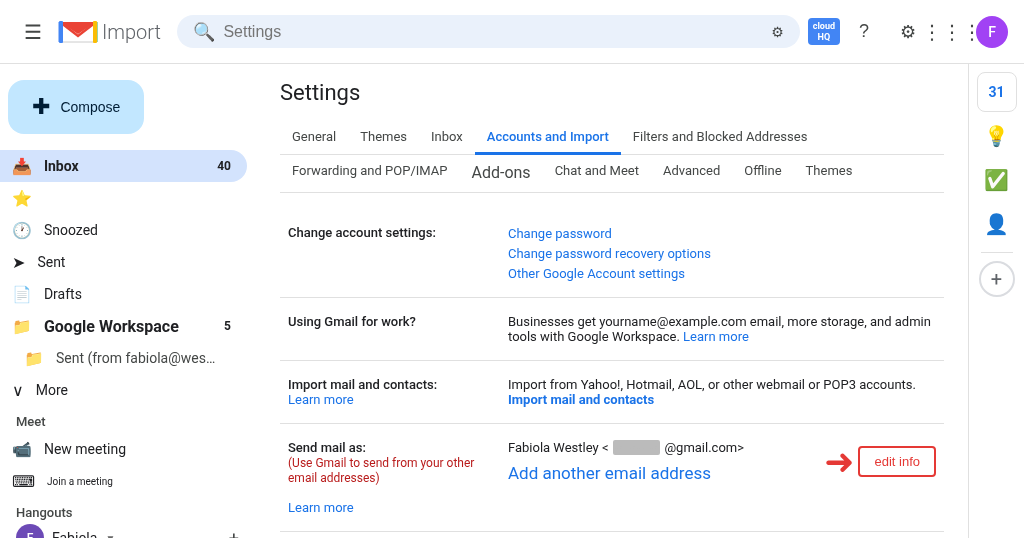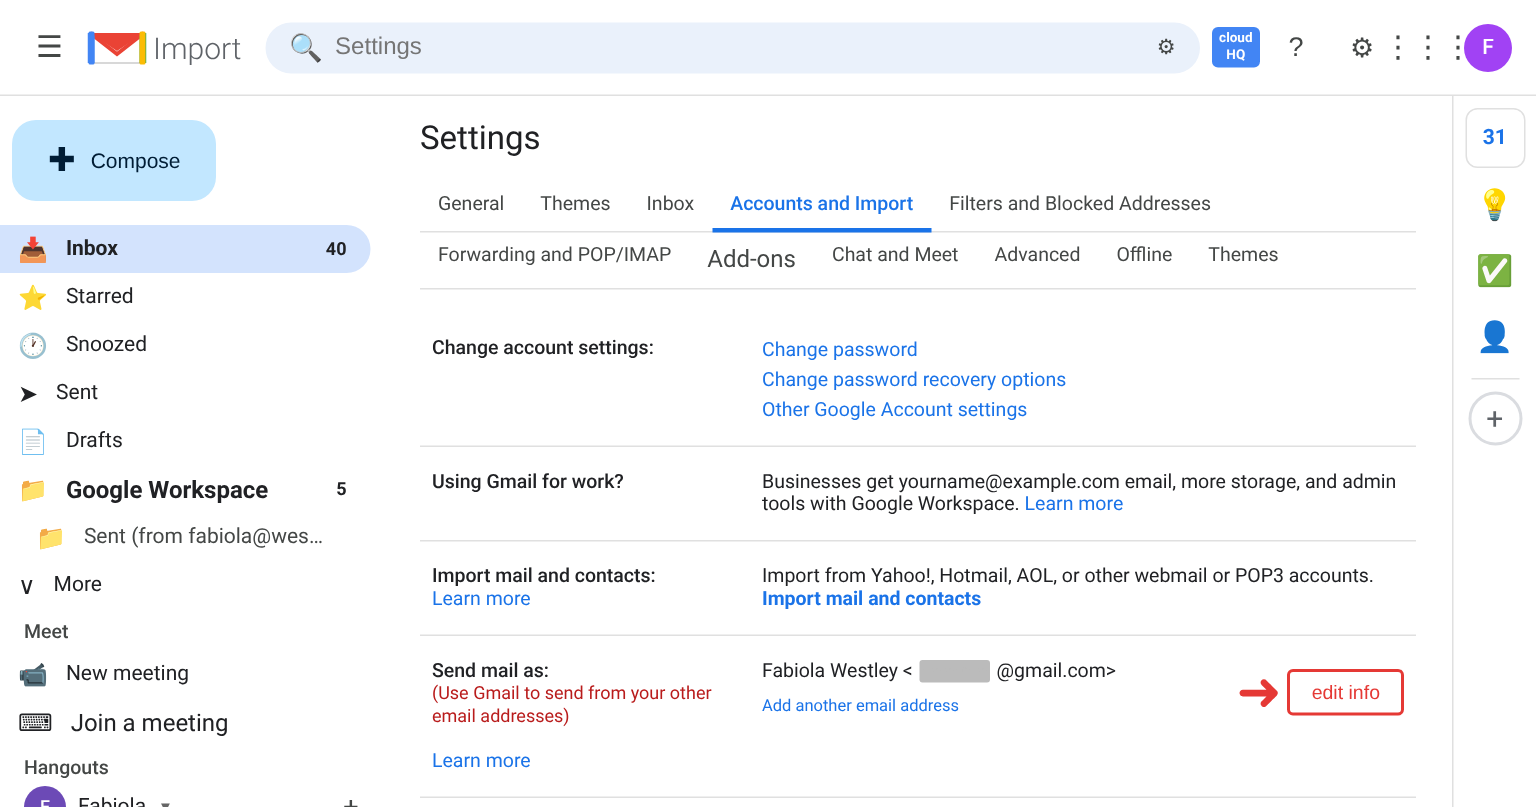--- a/index.html
+++ b/index.html
@@ -51,21 +51,20 @@
       </button>
 
       <div style="display:flex;align-items:center;gap:12px;padding:4px 16px 4px 12px;border-radius:0 16px 16px 0;background:#d3e3fd;cursor:pointer;height:32px;font-weight:700;margin-right:8px;">
         <span style="font-size:16px;">📥</span>
         <span style="flex:1;font-size:14px;">Inbox</span>
         <span style="font-size:12px;">40</span>
       </div>
 
       <div style="display:flex;align-items:center;gap:12px;padding:4px 16px 4px 12px;border-radius:0 16px 16px 0;cursor:pointer;height:32px;margin-right:8px;">
         <span style="font-size:16px;">⭐</span>
-        <span style="flex:1;font-size:14px;">Starred</span>
       </div>
 
       <div style="display:flex;align-items:center;gap:12px;padding:4px 16px 4px 12px;border-radius:0 16px 16px 0;cursor:pointer;height:32px;margin-right:8px;">
         <span style="font-size:16px;">🕐</span>
         <span style="flex:1;font-size:14px;">Snoozed</span>
       </div>
 
       <div style="display:flex;align-items:center;gap:12px;padding:4px 16px 4px 12px;border-radius:0 16px 16px 0;cursor:pointer;height:32px;margin-right:8px;">
         <span style="font-size:16px;">➤</span>
         <span style="flex:1;font-size:14px;">Sent</span>
@@ -92,21 +91,21 @@
         <span style="flex:1;font-size:14px;">More</span>
       </div>
 
       <div style="font-size:13px;color:#444746;padding:8px 16px 4px 16px;font-weight:500;">Meet</div>
       <div style="display:flex;align-items:center;gap:12px;padding:4px 16px 4px 12px;cursor:pointer;height:32px;margin-right:8px;">
         <span style="font-size:16px;">📹</span>
         <span style="font-size:14px;">New meeting</span>
       </div>
       <div style="display:flex;align-items:center;gap:12px;padding:4px 16px 4px 12px;cursor:pointer;height:32px;margin-right:8px;">
         <span style="font-size:16px;">⌨</span>
-        <span style="font-size:16px;">Join a meeting</span>
+        <span style="font-size:10px;">Join a meeting</span>
       </div>
 
       <div style="padding:8px 16px;">
         <div style="font-size:13px;color:#444746;font-weight:500;margin-bottom:4px;">Hangouts</div>
         <div style="display:flex;align-items:center;gap:8px;cursor:pointer;">
           <div style="width:28px;height:28px;border-radius:50%;background:#6c4ab6;display:flex;align-items:center;justify-content:center;color:white;font-size:12px;font-weight:500;">F</div>
           <span style="font-size:14px;">Fabiola</span>
           <span style="font-size:10px;color:#666;">▼</span>
           <span style="margin-left:auto;font-size:18px;color:#444746;cursor:pointer;">+</span>
         </div>
@@ -163,28 +162,28 @@
           </td>
         </tr>
 
         <tr style="border-bottom:1px solid #e0e0e0;">
           <td style="width:220px;padding:16px 8px;vertical-align:top;font-size:13px;">
             <span style="font-weight:500;">Send mail as:</span><br>
             <span style="font-size:12px;color:#b91c1c;">(Use Gmail to send from your other email addresses)</span><br><br>
             <a href="#" style="color:#1a73e8;text-decoration:none;font-size:13px;">Learn more</a>
           </td>
           <td style="padding:16px 8px;vertical-align:top;font-size:13px;">
-            <div style="display:flex;align-items:flex-start;gap:16px;">
+            <div style="display:flex;align-items:center;gap:16px;">
               <div style="flex:1;">
                 <div style="display:flex;align-items:center;gap:4px;margin-bottom:8px;">
                   <span>Fabiola Westley &lt;</span>
                       <span style="background:#bbb;color:#bbb;border-radius:2px;padding:0 2px;">••••••••••</span>
                       <span>@gmail.com&gt;</span>
                 </div>
-                <a href="#" style="color:#1a73e8;text-decoration:none;font-size:11px;">Add another email address</a>
+                <a href="#" style="color:#1a73e8;text-decoration:none;font-size:17px;">Add another email address</a>
               </div>
               <div style="display:flex;align-items:center;gap:4px;position:relative;">
                 <span style="font-size:36px;color:#e53935;display:inline-block;">➜</span>
                 <button style="border:2px solid #e53935;color:#e53935;background:white;padding:6px 14px;border-radius:4px;font-size:13px;font-weight:500;cursor:pointer;white-space:nowrap;">edit info</button>
               </div>
             </div>
           </td>
         </tr>
       </tbody>
         </table>

